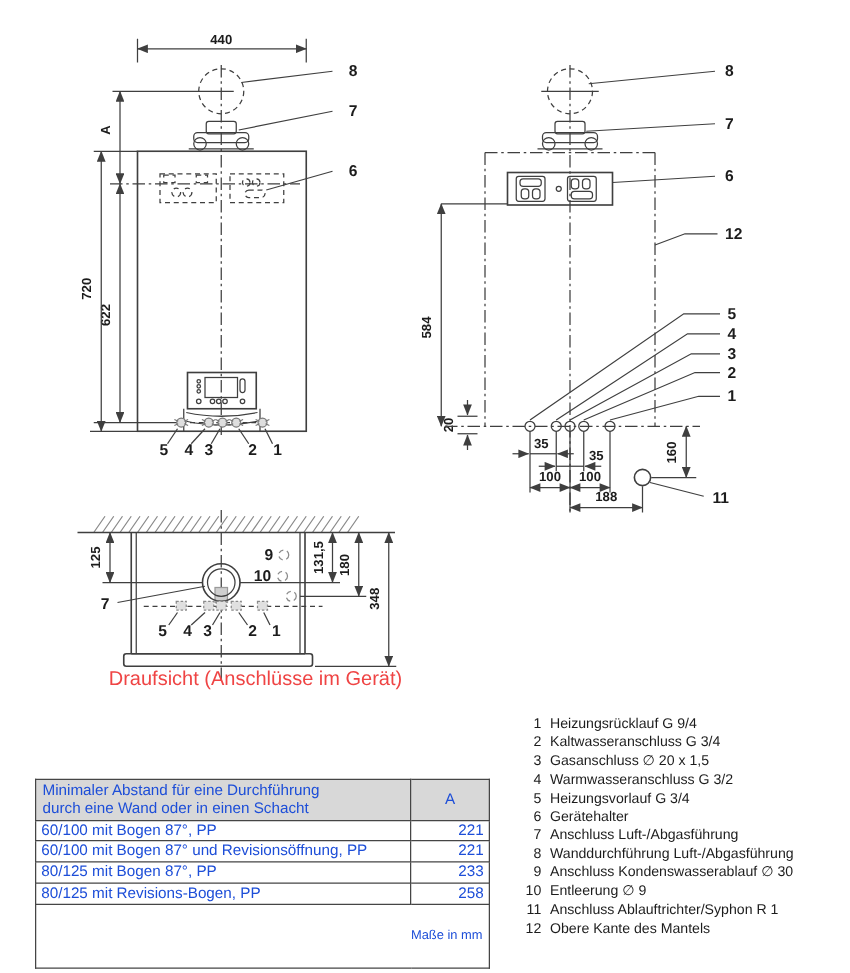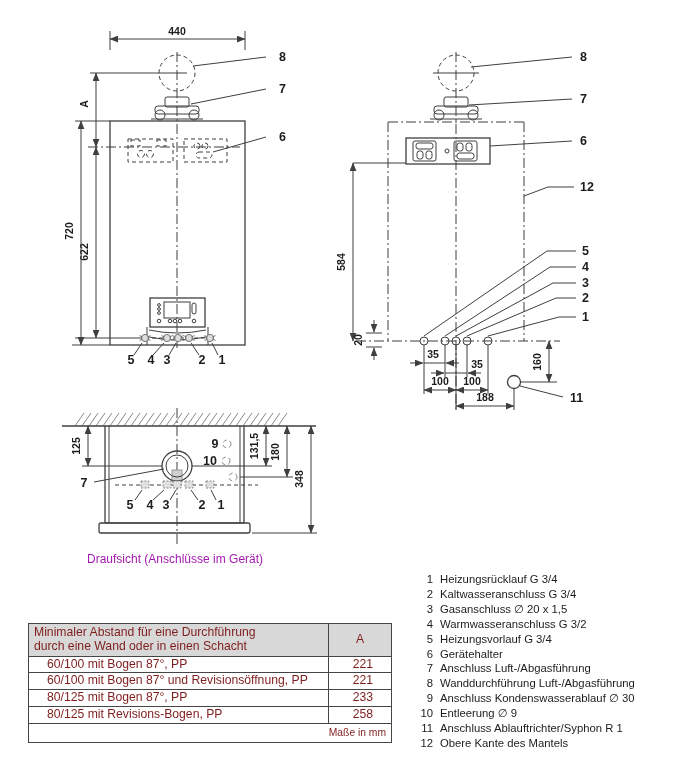--- a/index.html
+++ b/index.html
@@ -8,32 +8,32 @@
   svg{position:absolute;left:0;top:0;}
   svg .ln{stroke:#3f3f3f;stroke-width:1.3;fill:none;}
   svg .thin{stroke:#3f3f3f;stroke-width:1;fill:none;}
   svg .gray{stroke:#8a8a8a;}
   svg .dash{stroke-dasharray:4 3;}
   svg .ddot{stroke-dasharray:10 3 2 3;}
   svg .dim{stroke:#3f3f3f;stroke-width:1;fill:none;}
   svg text{fill:#1c1c1c;}
   svg .dimtxt{font:700 10.5px "Liberation Sans",sans-serif;}
   svg .callout{font:700 12.5px "Liberation Sans",sans-serif;}
-  .caption{position:absolute;left:87px;top:552px;font-size:12px;color:#a21caf;}
+  .caption{position:absolute;left:87px;top:535px;font-size:16px;color:#ef4444;}
   .legend{position:absolute;left:415px;top:572px;font-size:11.3px;line-height:14.9px;}
   .legend .row{display:grid;grid-template-columns:18px 1fr;column-gap:7px;}
   .legend .num{text-align:right;}
   table.tbl{position:absolute;left:28px;top:623px;width:364px;border-collapse:collapse;
-            font-size:12.2px;color:#7f1d1d;}
+            font-size:12.2px;color:#1d4ed8;}
   table.tbl th,table.tbl td{border:1.3px solid #454545;font-weight:400;text-align:left;
-            padding:1px 18px;line-height:13.8px;}
+            padding:1px 4px;line-height:13.8px;}
   table.tbl thead th{background:#d8d8d8;padding:2px 5px;}
   table.tbl .acol{width:52px;text-align:center;}
   table.tbl td.val{text-align:right;}
-  table.tbl td.foot{text-align:right;font-size:10.3px;padding:2px 5px;}
+  table.tbl td.foot{text-align:right;font-size:10.3px;padding:18px 5px;}
 </style>
 </head>
 <body>
 
 <svg width="680" height="615" viewBox="0 0 680 615">
   <defs>
     <marker id="arr" viewBox="0 0 10 8" refX="9.5" refY="4" markerWidth="9" markerHeight="7" orient="auto-start-reverse">
       <path d="M0,0 L10,4 L0,8 z" fill="#3f3f3f"></path>
     </marker>
     <g id="valve" stroke="#767676" stroke-width="1">
@@ -339,21 +339,21 @@
       <text transform="rotate(-90 303 479)" x="303" y="479" text-anchor="middle" class="dimtxt">348</text>
     </g>
   </g>
 </svg>
 
 <div class="caption">Draufsicht (Anschlüsse im Gerät)</div>
 
 <div class="legend">
   <div class="row">
       <span class="num">1</span>
-      <span>Heizungsrücklauf G 3/4</span>
+      <span>Heizungsrücklauf G 9/4</span>
     </div>
   <div class="row">
       <span class="num">2</span>
       <span>Kaltwasseranschluss G 3/4</span>
     </div>
   <div class="row">
       <span class="num">3</span>
       <span>Gasanschluss ∅ 20 x 1,5</span>
     </div>
   <div class="row">

